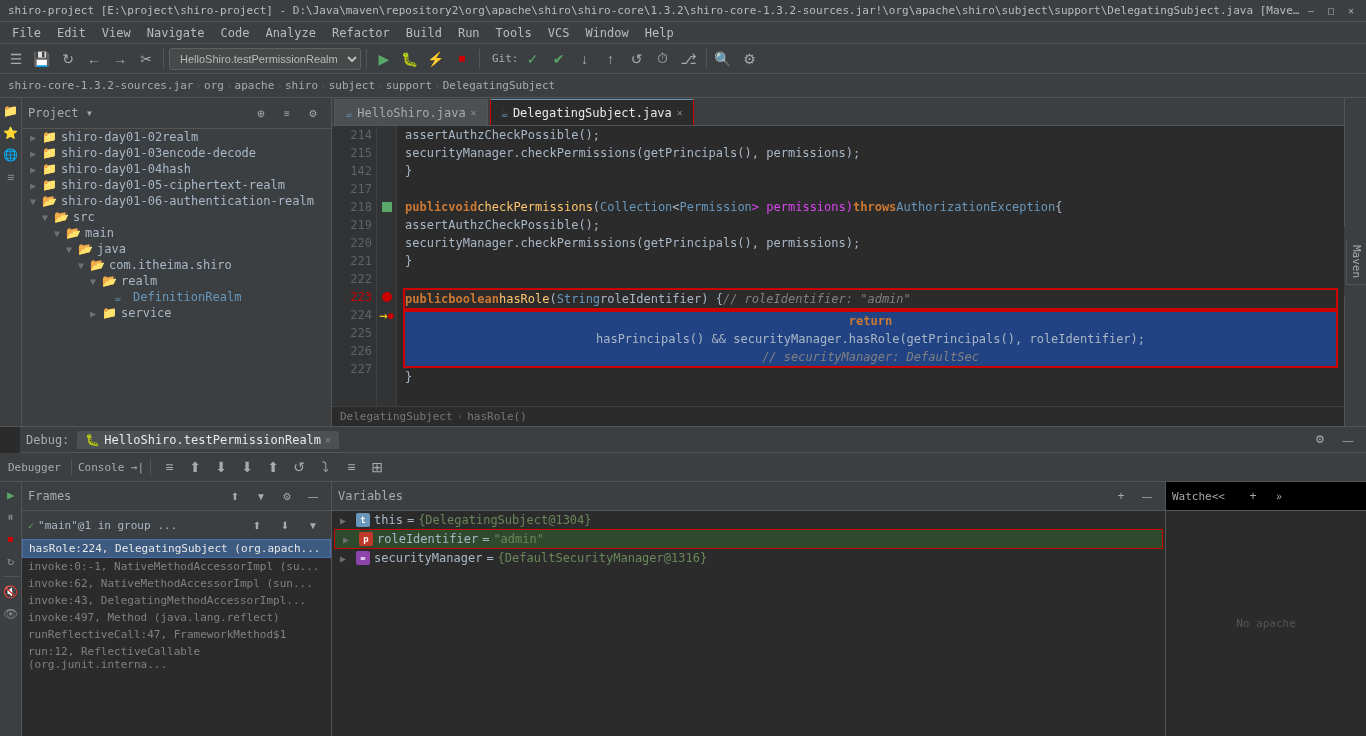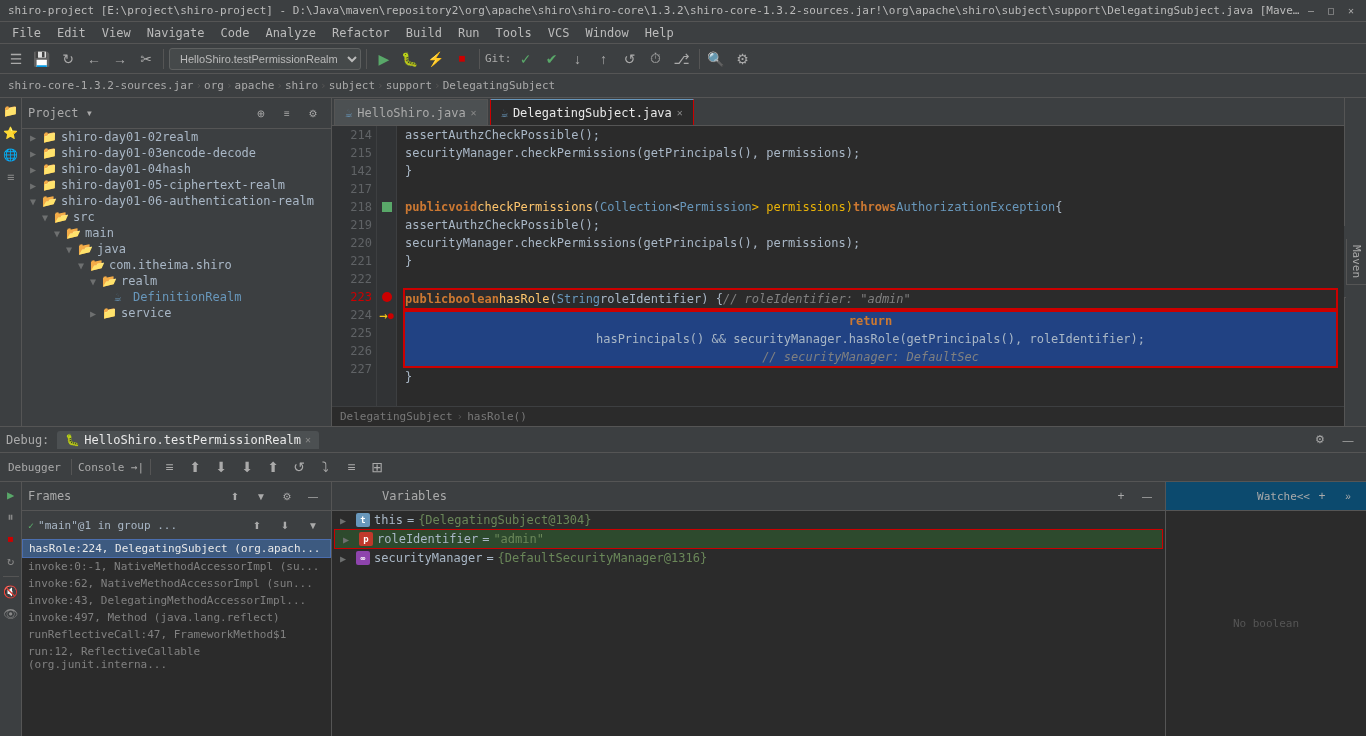--- a/index.html
+++ b/index.html
@@ -140,21 +140,21 @@
   <div class="toolbar-sep"></div>
   <select class="toolbar-combo">
     <option>HelloShiro.testPermissionRealm</option>
   </select>
   <div class="toolbar-sep"></div>
   <button class="toolbar-btn" style="color: #59a869;">▶</button>
   <button class="toolbar-btn" style="color: #59a869;">🐛</button>
   <button class="toolbar-btn">⚡</button>
   <button class="toolbar-btn" style="color:#cc0000;">⏹</button>
   <div class="toolbar-sep"></div>
-  <span style="font-size:11px;color:#aaa;margin-left:0;">Git:</span>
+  <span style="font-size:11px;color:#aaa;margin-left:7px;">Git:</span>
   <button class="toolbar-btn" style="color:#59a869;">✓</button>
   <button class="toolbar-btn" style="color:#59a869;">✔</button>
   <button class="toolbar-btn">↓</button>
   <button class="toolbar-btn">↑</button>
   <button class="toolbar-btn">↺</button>
   <button class="toolbar-btn">⏱</button>
   <button class="toolbar-btn">⎇</button>
   <div class="toolbar-sep"></div>
   <button class="toolbar-btn">🔍</button>
   <button class="toolbar-btn">⚙</button>
@@ -337,21 +337,21 @@
             </div>
 
           <div class="code-line">
             <span style="color:#cc7832;font-weight:bold;">    public </span>
               <span style="color:#cc7832;font-weight:bold;">void </span>
               <span style="color:#ffc66d;">checkPermissions</span>
               <span style="color:#a9b7c6;">(</span>
               <span style="color:#6897bb;">Collection</span>
               <span style="color:#a9b7c6;">&lt;</span>
               <span style="color:#6897bb;">Permission</span>
-              <span style="color:#eab308;">&gt; permissions) </span>
+              <span style="color:#d946ef;">&gt; permissions) </span>
               <span style="color:#cc7832;font-weight:bold;">throws </span>
               <span style="color:#6897bb;">AuthorizationException</span>
               <span style="color:#a9b7c6;"> {</span>
           </div>
 
           <div class="code-line">
             <span style="color:#a9b7c6;">        assertAuthzCheckPossible();</span>
           </div>
 
           <div class="code-line">
@@ -413,21 +413,21 @@
 
     <div id="right-sidebar-icons" style="display:flex;flex-direction:column;writing-mode:vertical-rl;align-items:center;gap:0;width:22px;">
       <div style="writing-mode:vertical-rl; padding: 6px 3px; font-size:11px;color:#aaa;cursor:pointer;background:#3c3f41;border-left:1px solid #555;border-bottom:1px solid #555;">Maven</div>
       <div style="writing-mode:vertical-rl; padding: 6px 3px; font-size:11px;color:#aaa;cursor:pointer;background:#3c3f41;border-left:1px solid #555;border-bottom:1px solid #555;">Ant Build</div>
       <div style="writing-mode:vertical-rl; padding: 6px 3px; font-size:11px;color:#aaa;cursor:pointer;background:#3c3f41;border-left:1px solid #555;">Structure</div>
     </div>
   </div>
 
   <div id="bottom-panel" style="height:310px; display:flex; flex-direction:column; border-top:1px solid #555;">
 
-    <div id="debug-tabs" style="display:flex; align-items:center; background:#3c3f41; height:26px; border-bottom:1px solid #555; padding:0 6px;">
+    <div id="debug-tabs" style="display:flex; align-items:center; background:#3c3f41; height:26px; border-bottom:1px solid #555; padding:0 6px;margin-left:20px;">
       <span style="font-size:12px;color:#aaa;margin-right:4px;">Debug:</span>
       <div class="debug-tab active">
         <span style="color:#cc7832;">🐛</span>
         <span>HelloShiro.testPermissionRealm</span>
         <span class="debug-close">✕</span>
       </div>
       <div style="flex:1;"></div>
       <button class="toolbar-btn" style="font-size:11px;">⚙</button>
       <button class="toolbar-btn" style="font-size:11px;">—</button>
     </div>
@@ -512,21 +512,21 @@
 
           <div class="frame-item" style="color:#808080;">
             <span>run:12, ReflectiveCallable (org.junit.interna...</span>
           </div>
 
         </div>
       </div>
 
       <div id="variables-panel" style="flex:1;display:flex;flex-direction:column;border-right:1px solid #555;">
         <div id="variables-header" style="display:flex;align-items:center;justify-content:space-between;padding:2px 6px;background:#3c3f41;border-bottom:1px solid #555;">
-          <span style="font-size:12px;color:#aaa;margin-left:44px;">Variables</span>
+          <span style="font-size:12px;color:#aaa;">Variables</span>
           <div style="display:flex;gap:2px;">
             <button class="toolbar-btn" style="font-size:12px;">+</button>
             <button class="toolbar-btn" style="font-size:10px;">—</button>
           </div>
         </div>
         <div id="variables-list" style="overflow-y:auto;flex:1;font-size:12px;">
 
           <div class="var-item">
             <span style="font-size:10px;color:#6e7070;width:12px;">▶</span>
             <span class="var-icon var-icon-this">t</span>
@@ -547,27 +547,27 @@
             <span style="font-size:10px;color:#6e7070;width:12px;">▶</span>
             <span class="var-icon var-icon-oo" style="font-size:8px;">∞</span>
             <span class="var-name"> securityManager </span>
             <span class="var-eq">=</span>
             <span class="var-val"> {DefaultSecurityManager@1316}</span>
           </div>
         </div>
       </div>
 
       <div id="watches-panel" style="width:200px;display:flex;flex-direction:column;">
-        <div id="watches-header" style="display:flex;align-items:center;justify-content:flex-end;padding:2px 6px;background:#0c4a6e;border-bottom:1px solid #555;">
+        <div id="watches-header" style="display:flex;align-items:center;justify-content:flex-start;padding:2px 6px;background:#000000;border-bottom:1px solid #555;gap:16px;">
           <span style="font-size:11px;color:#aaa;">Watche&lt;&lt;</span>
           <div style="display:flex;gap:2px;">
             <button class="toolbar-btn" style="font-size:12px;">+</button>
             <button class="toolbar-btn" style="font-size:10px;">»</button>
           </div>
         </div>
         <div id="watches-content" style="flex:1;display:flex;align-items:center;justify-content:center;">
-          <span style="color:#555;font-size:11px;">No boolean</span>
+          <span style="color:#555;font-size:11px;">No apache</span>
         </div>
       </div>
     </div>
   </div>
 
 </div>
 
 </body></html>

